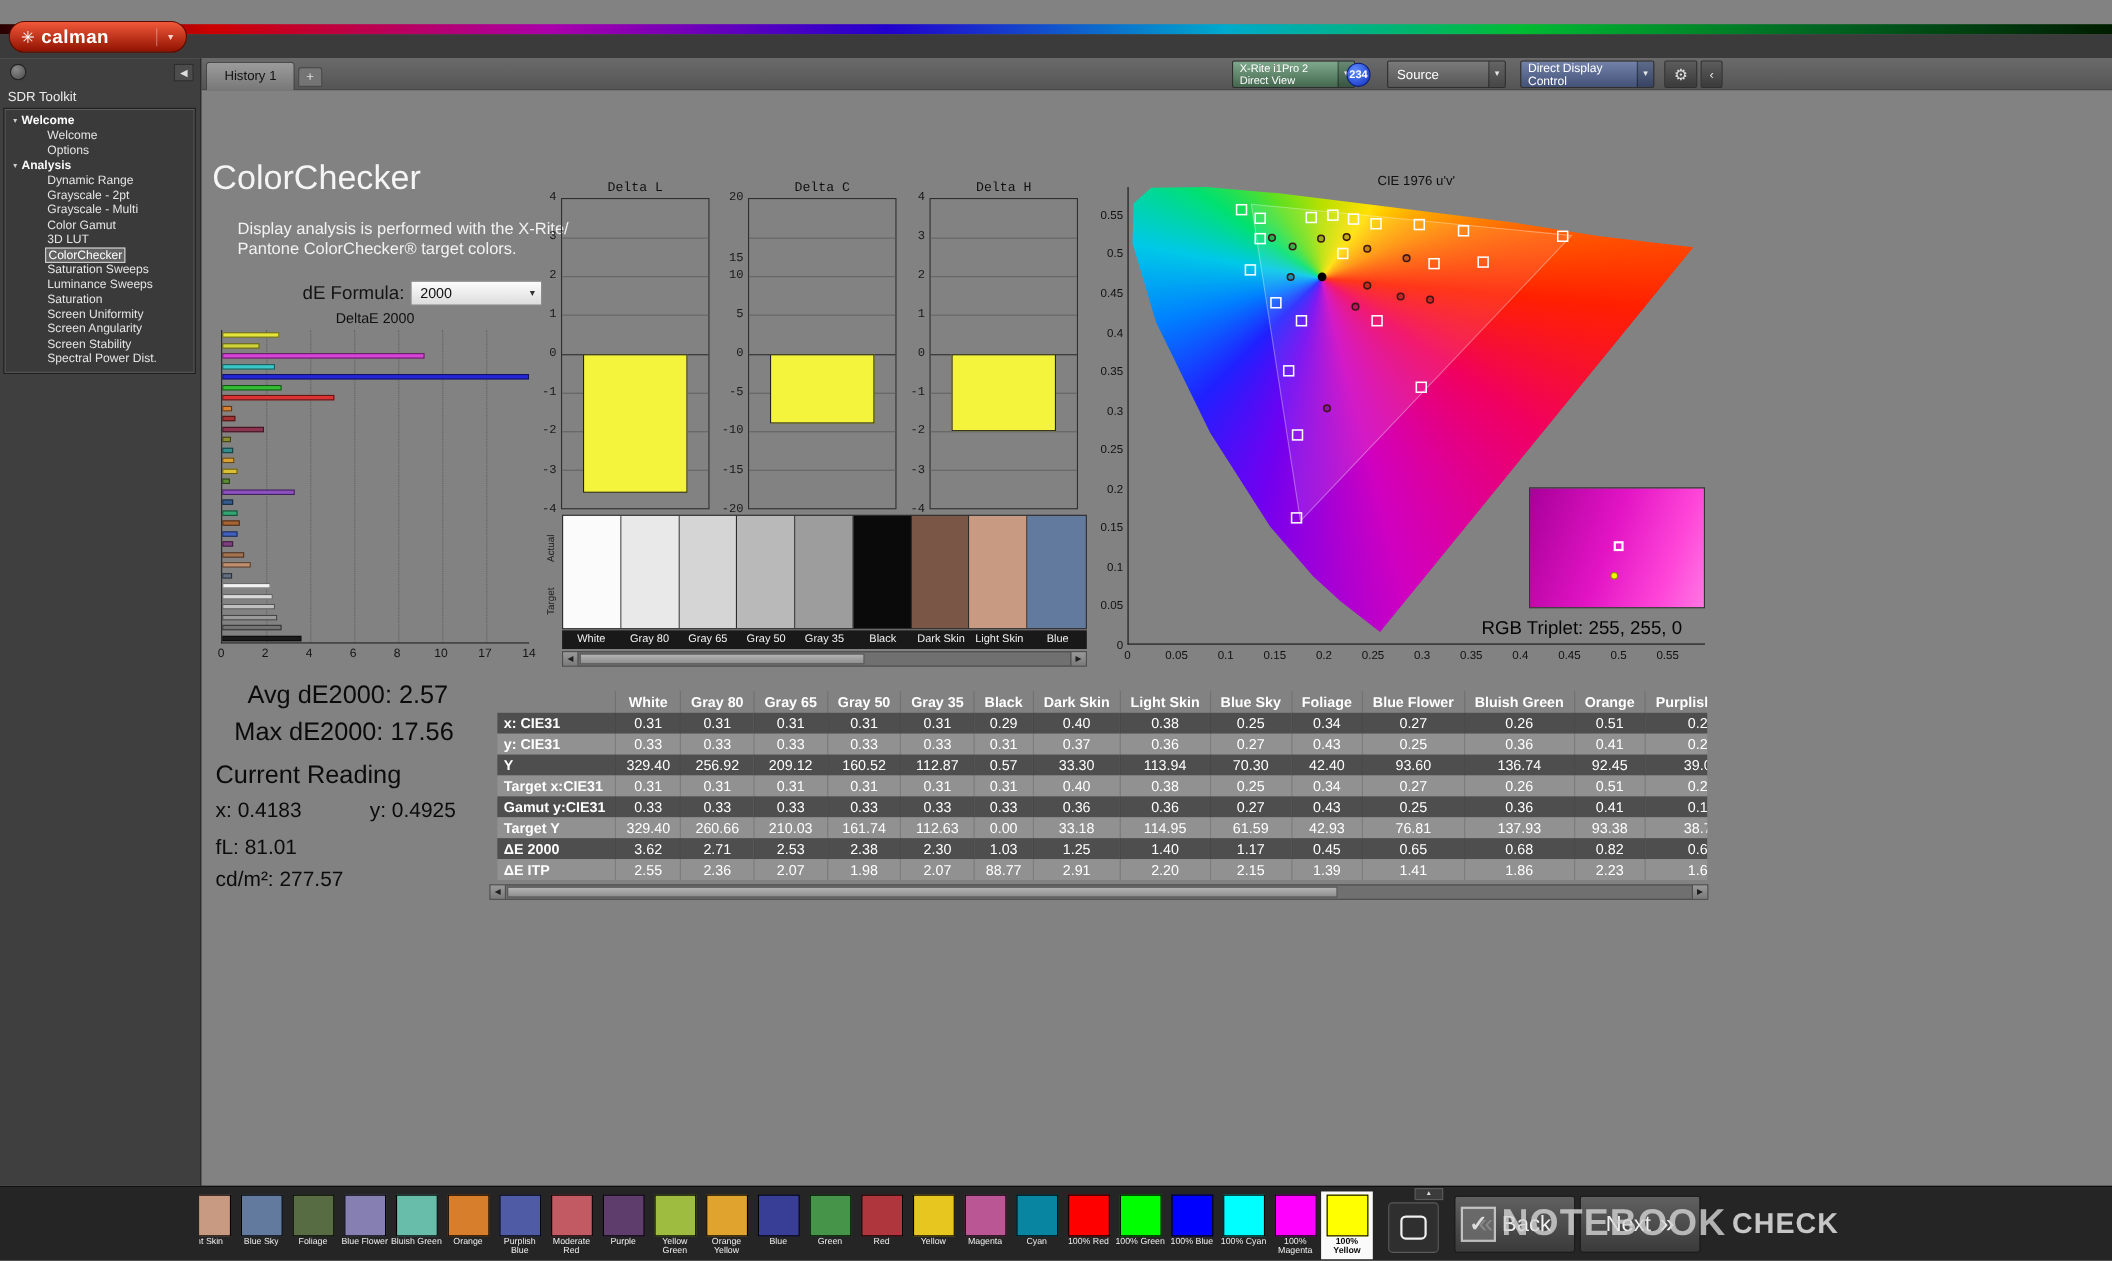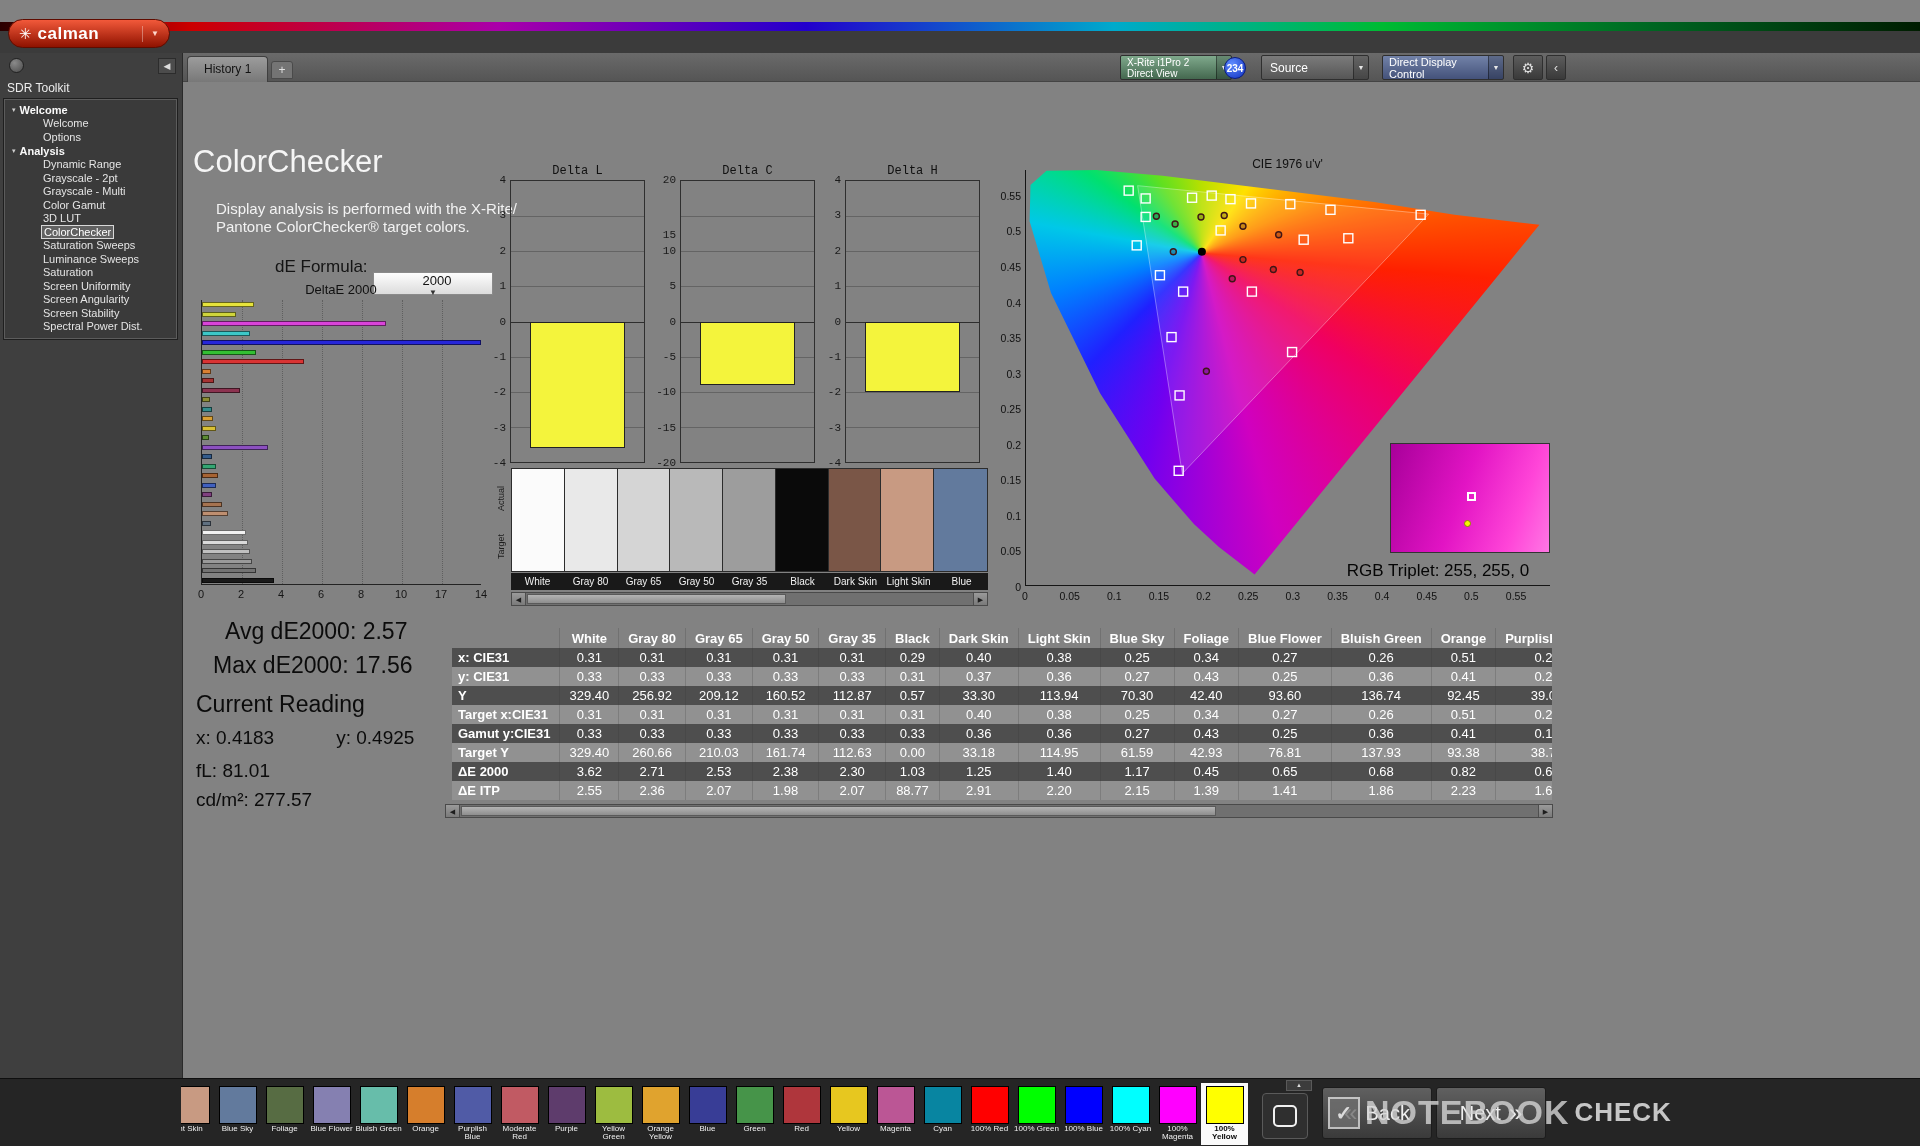--- a/index.html
+++ b/index.html
@@ -49,21 +49,21 @@
   .tree-glabel{font-size:11px;font-weight:bold;color:#fafafa;}
   .tree-item{padding-left:36px;height:13.5px;line-height:12.5px;font-size:11px;color:#e4e4e4;white-space:nowrap;}
   .tree-item span{padding:0 2px;}
   .tree-item.selected span{background:#616161;border:1px solid #d8d8d8;color:#fff;}
 
   
   .main{position:absolute;left:183px;top:82px;width:1737px;height:996px;background:#828282;}
   .page-title{position:absolute;left:10px;top:62px;font-size:31px;color:#f5f5f5;}
   .desc{position:absolute;left:33px;top:118px;font-size:15px;color:#f2f2f2;line-height:18px;}
   .formula-label{position:absolute;left:92px;top:175px;font-size:17px;color:#141414;}
-  .formula-dd{position:absolute;left:190px;top:190px;width:120px;height:23px;background:linear-gradient(#fdfdfd,#dcdcdc);border:1px solid #8a8a8a;display:flex;align-items:center;flex-direction:column;}
+  .formula-dd{position:absolute;left:190px;top:173px;width:120px;height:23px;background:linear-gradient(#fdfdfd,#dcdcdc);border:1px solid #8a8a8a;display:flex;align-items:center;}
   .formula-dd .val{flex:1;padding-left:8px;font-size:13px;color:#111;}
   .formula-dd .arrow{width:16px;text-align:center;font-size:8px;color:#333;}
 
   
   #de-chart{position:absolute;left:10px;top:200px;width:310px;height:322px;}
   #de-title{position:absolute;left:8px;top:0;width:280px;text-align:center;font-size:13px;color:#101010;}
   #de-plot{position:absolute;left:8px;top:18px;width:280px;height:285px;border-left:1px solid #232323;border-bottom:1px solid #232323;overflow:hidden;}
   .vgrid{position:absolute;top:0;bottom:0;width:0;border-left:1px dotted rgba(40,40,40,.38);}
   .de-bar{position:absolute;left:0;height:5px;border:1px solid rgba(0,0,0,.55);}
   .de-xtick{position:absolute;top:306px;transform:translateX(-50%);font-size:11px;color:#151515;}

